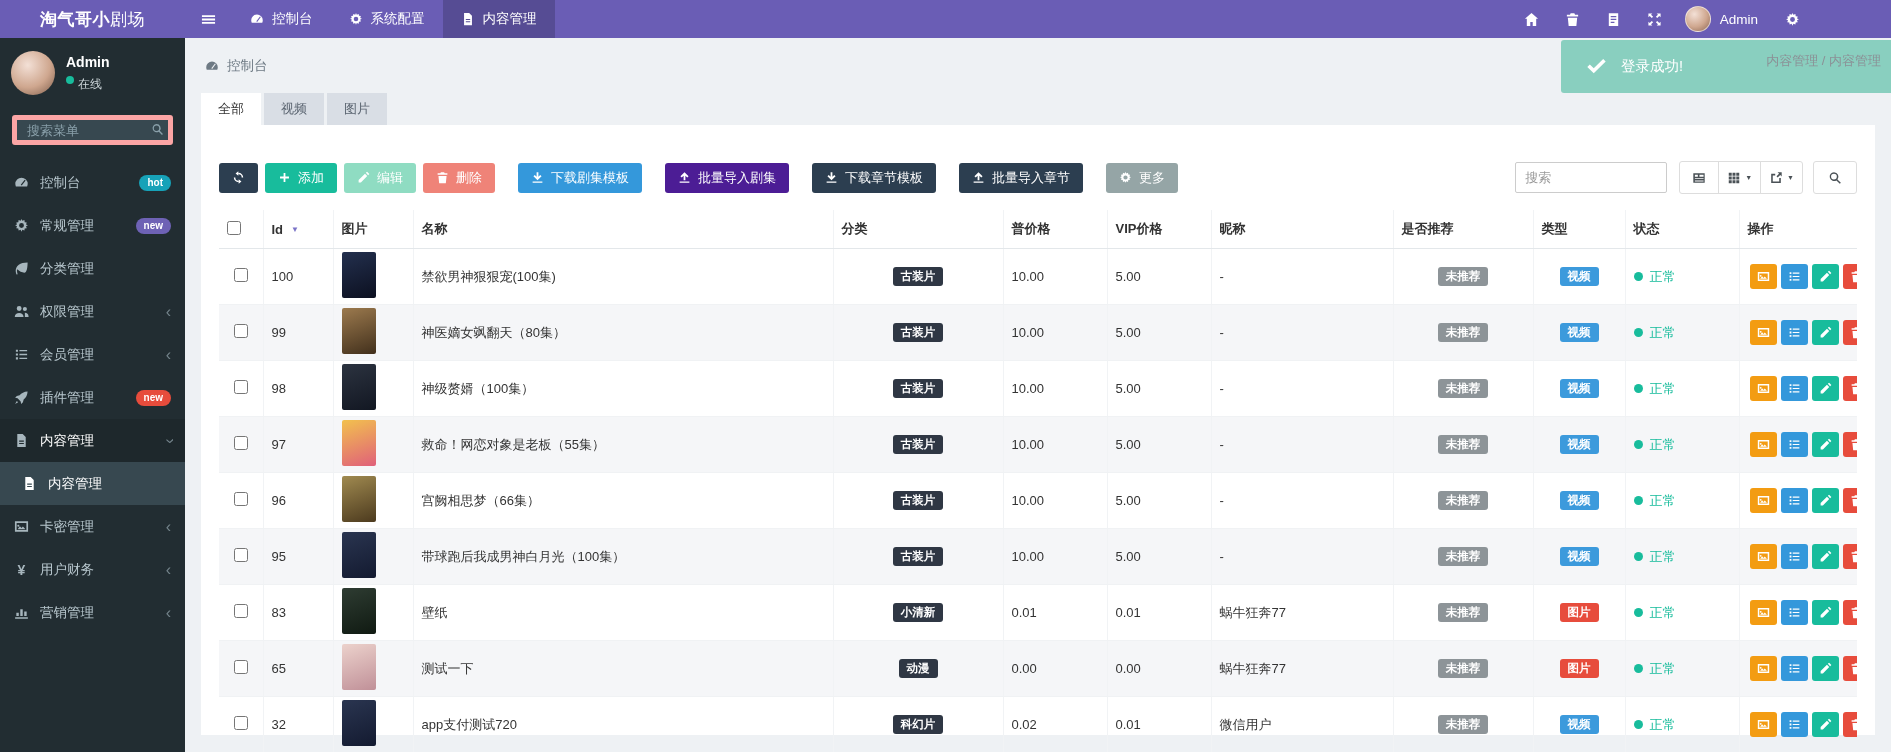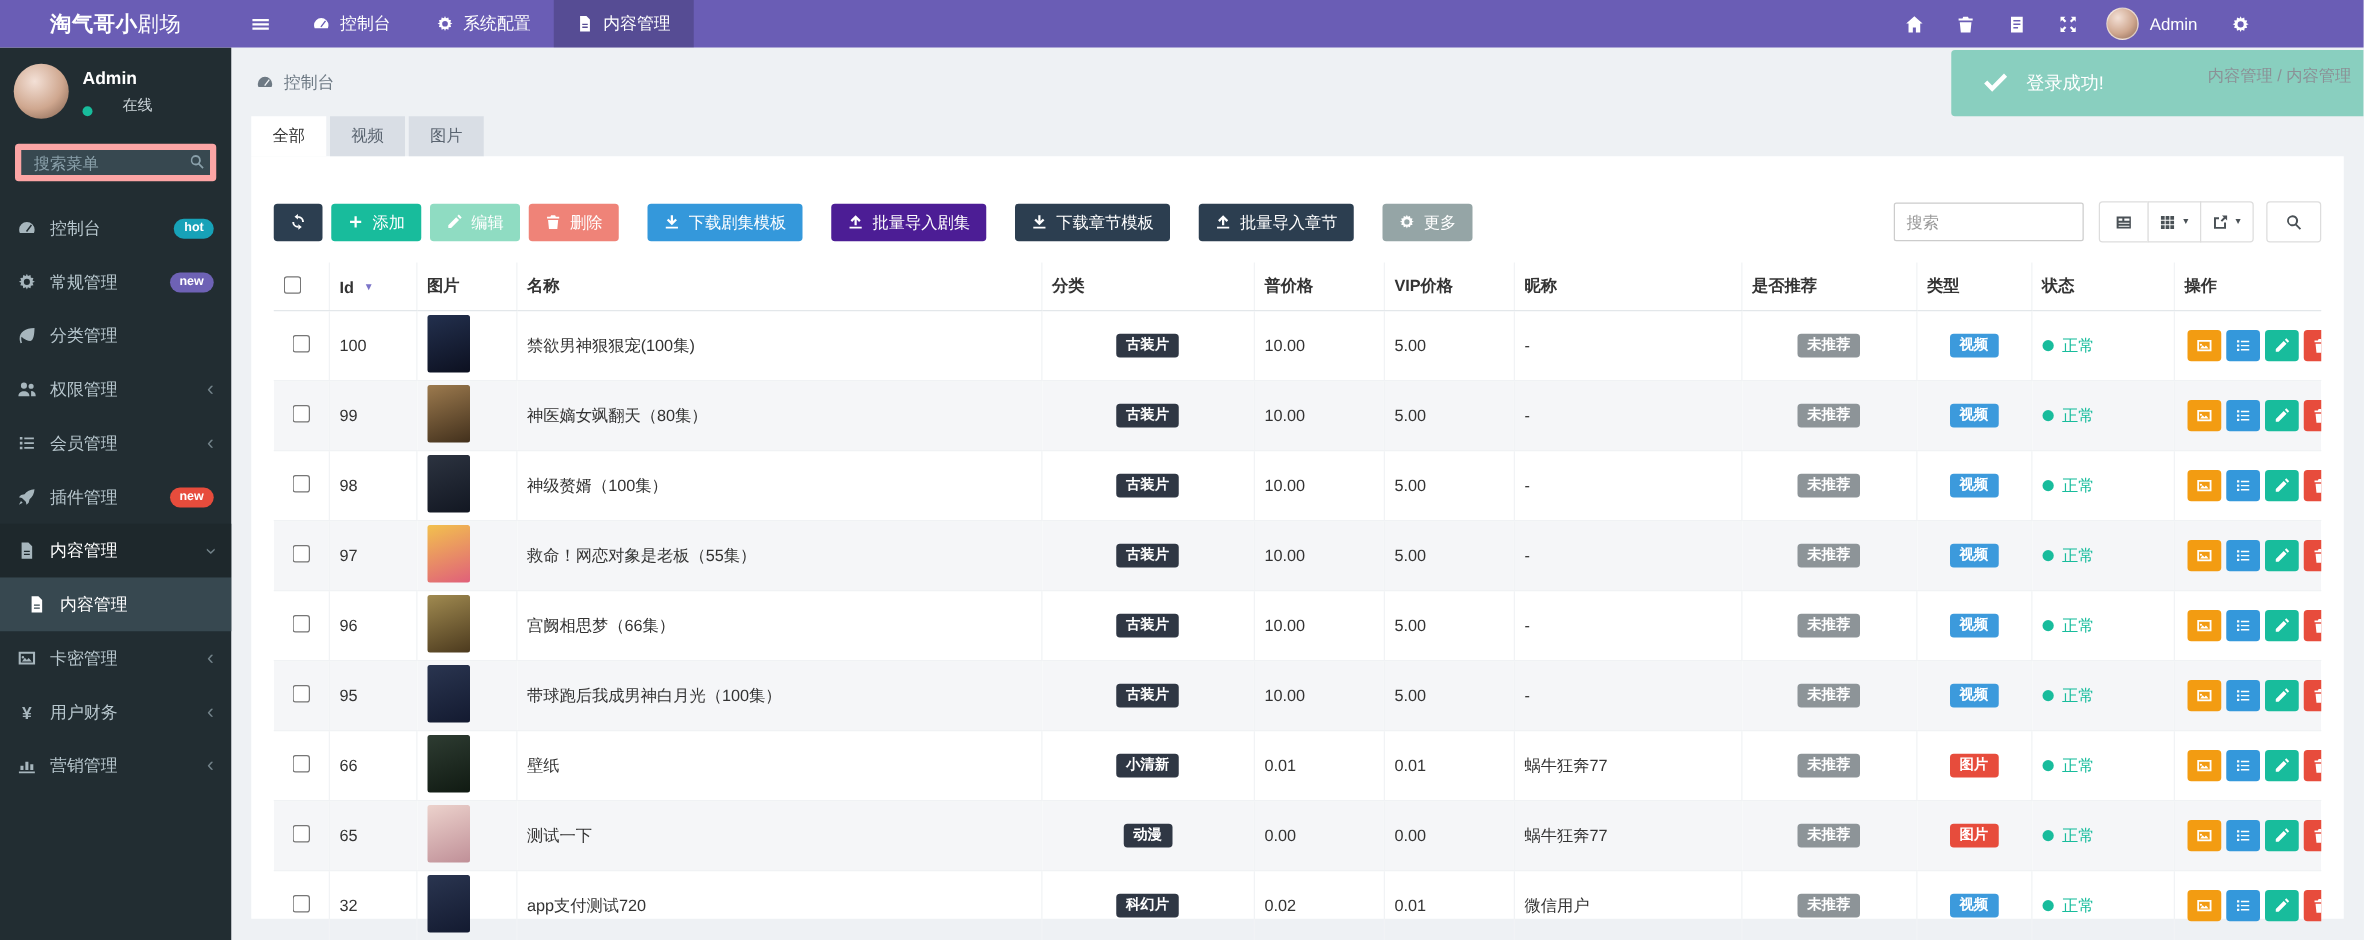--- a/index.html
+++ b/index.html
@@ -21,21 +21,21 @@
   .nav-ic{padding:0 13px;display:flex;align-items:center;cursor:pointer}
   .nav-ic .ic{width:15px;height:15px;fill:#fff}
   .nav-avatar{width:26px;height:26px;border-radius:50%;margin:0 9px 0 10px;background:radial-gradient(circle at 35% 30%,#f3e0d6,#cfa78f 55%,#8a6450);border:1px solid rgba(255,255,255,.6)}
   .nav-user{font-size:13.5px;margin-right:14px;cursor:pointer}
 
   
   .sidebar{position:absolute;top:38px;left:0;bottom:0;width:185px;background:#222d32;z-index:90}
   .user-panel{display:flex;align-items:center;gap:11px;padding:13px 11px 10px}
   .user-avatar{width:44px;height:44px;border-radius:50%;background:radial-gradient(circle at 38% 32%,#f3e0d6,#cfa78f 55%,#7a5a48);flex:none}
   .user-name{color:#fff;font-size:14px;font-weight:bold;margin-bottom:6px}
-  .user-status{color:#cfd8dc;font-size:12px;display:flex;align-items:flex-end;gap:24px}
+  .user-status{color:#cfd8dc;font-size:12px;display:flex;align-items:flex-start;gap:4px}
   .user-status .dot{width:8px;height:8px;border-radius:50%;background:#18bc9c}
   .side-search{margin:10px 12px 16px;position:relative}
   .side-search input{width:100%;height:30px;background:#374850;border:5px solid #fca5a5;border-radius:3px;color:#ccc;font-size:13px;padding:0 30px 0 10px;outline:none}
   .side-search input::placeholder{color:#8aa0aa}
   .side-search .ic{position:absolute;right:9px;top:8px;width:13px;height:13px;fill:#8aa0aa}
   .side-item{height:43px;display:flex;align-items:center;gap:11px;padding:0 14px;color:#b8c7ce;font-size:13.5px;cursor:pointer}
   .side-item .ic{width:15px;height:15px;fill:#a7b6bd}
   .side-item .yen{width:15px;text-align:center;font-size:14px;color:#a7b6bd;font-weight:bold}
   .side-item.parent-open{background:#1e282c;color:#fff}
   .side-item.child{background:#2c3b41;padding-left:22px}
@@ -578,21 +578,21 @@
                     <path fill-rule="evenodd" d="M2 11.2l7.8-7.8 2.8 2.8L4.8 14H2zM10.9 2.3L12.4.8l2.8 2.8-1.5 1.5z"></path>
                   </svg>
                 </button><button class="abtn" style="background:#e74c3c">
                   <svg class="ic" viewBox="0 0 16 16">
                     <path fill-rule="evenodd" d="M6 1.4h4l.7 1.5H14v1.8H2V2.9h3.3zM3 6.2h10l-.9 8.8H3.9z"></path>
                   </svg>
                 </button></td>
             </tr>
             <tr>
               <td class="c-center"><input type="checkbox" style=""></td>
-              <td>66</td>
+              <td>83</td>
               <td><span class="thumb" style="background:linear-gradient(160deg,#2e3c32,#101a12)"></span></td>
               <td>壁纸</td>
               <td class="c-center"><span class="bdg" style="background:#2f3744">小清新</span></td>
               <td>0.01</td>
               <td>0.01</td>
               <td>蜗牛狂奔77</td>
               <td class="c-center"><span class="bdg" style="background:#8d9498">未推荐</span></td>
               <td class="c-center"><span class="bdg" style="background:#e74c3c">图片</span></td>
               <td><span class="status" style="color:#18bc9c">
                   <span class="dot" style="background:#18bc9c"></span>

